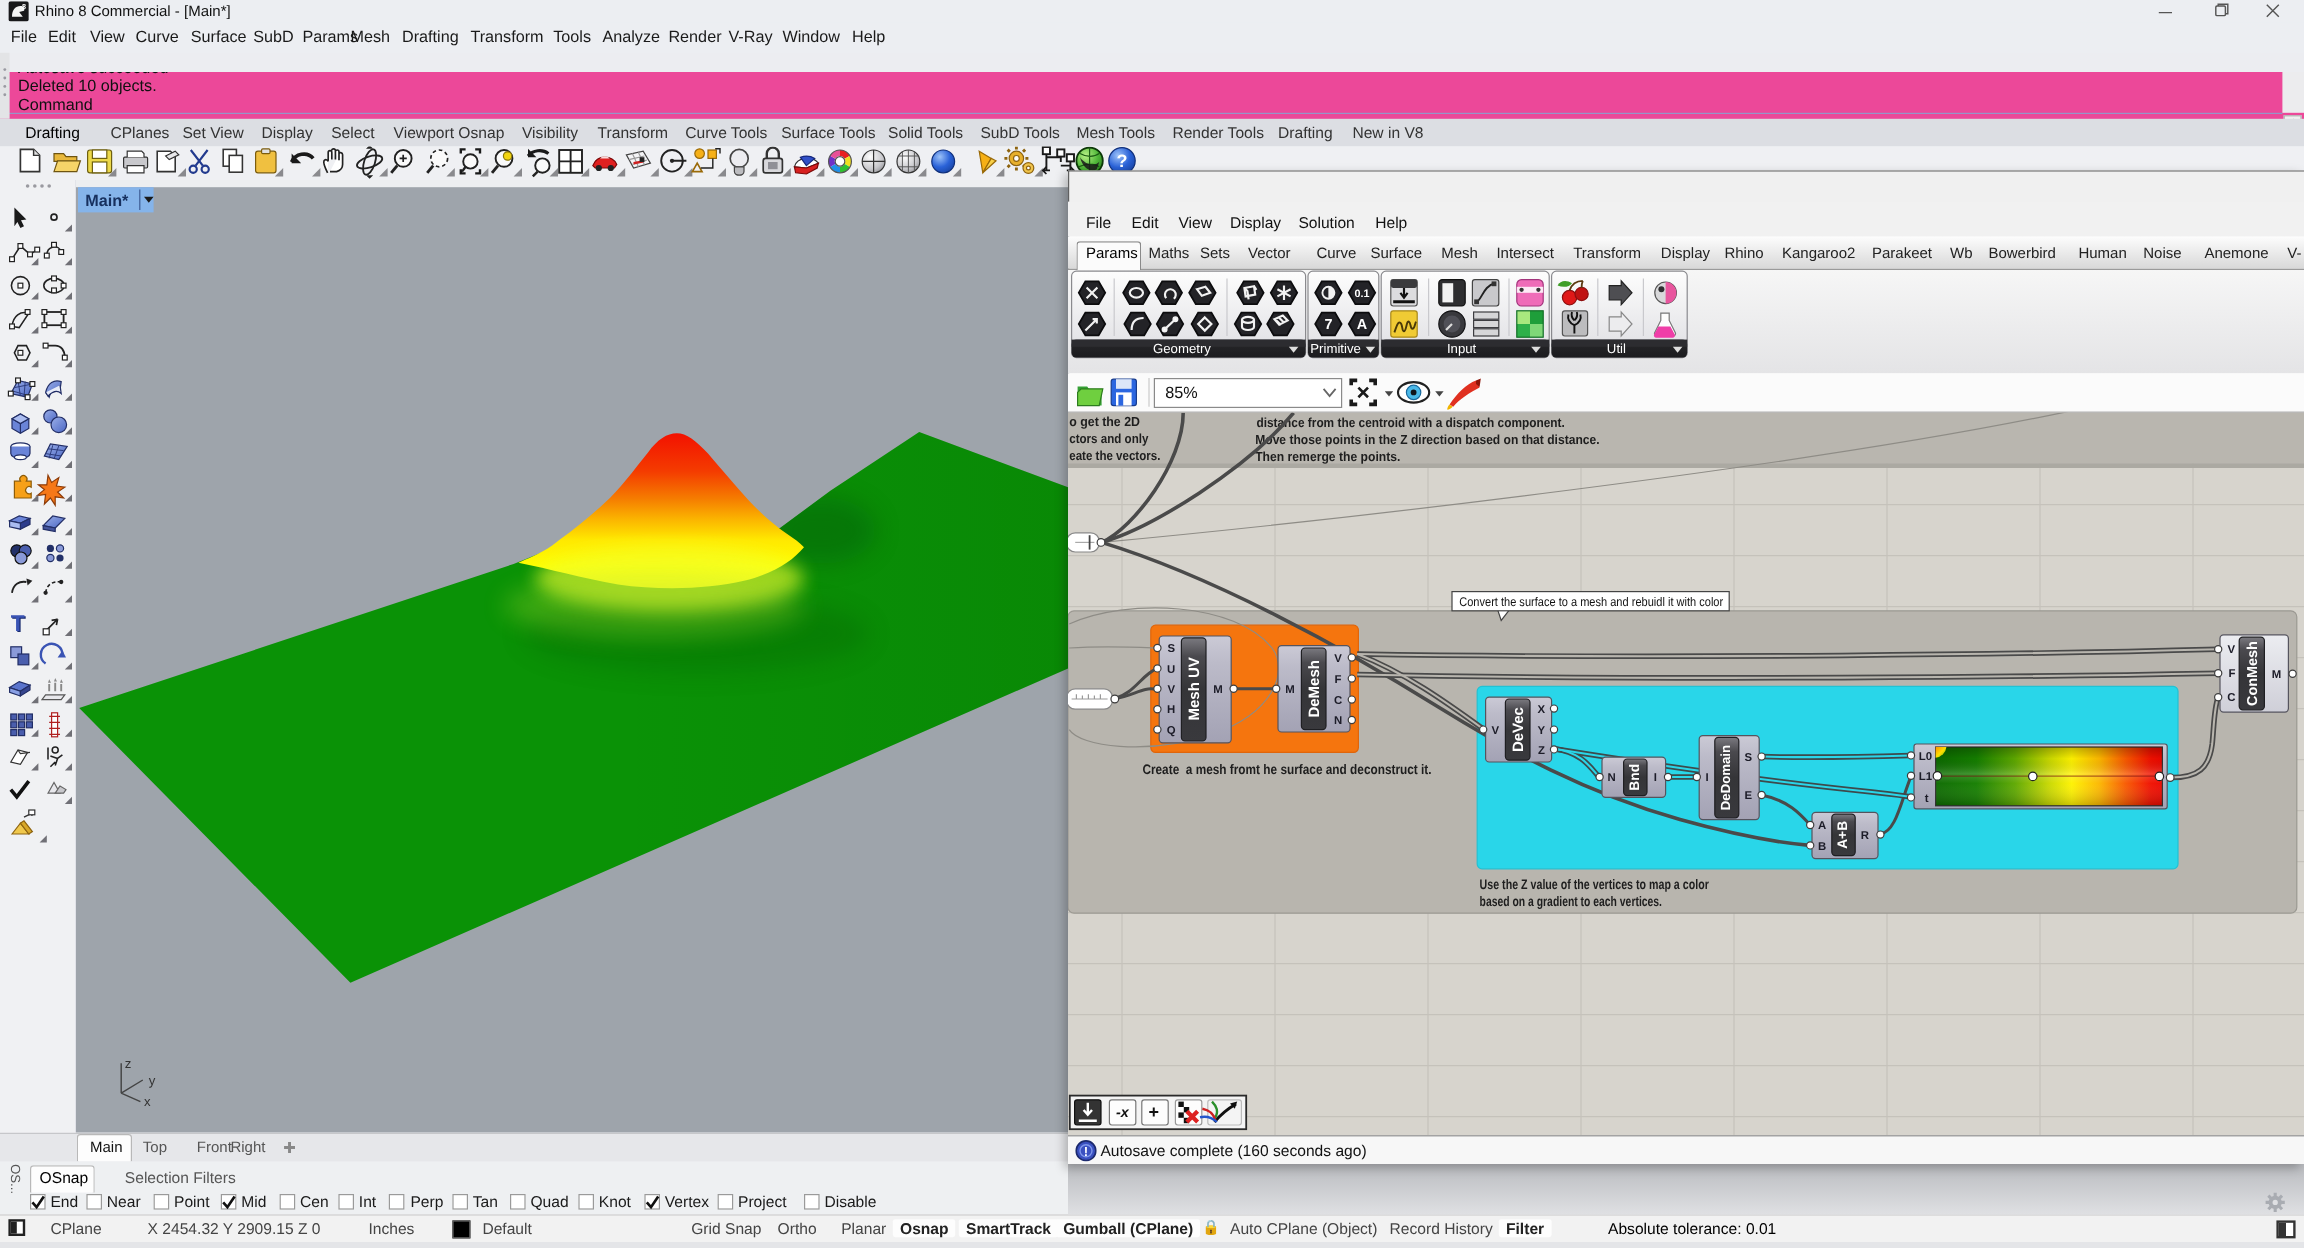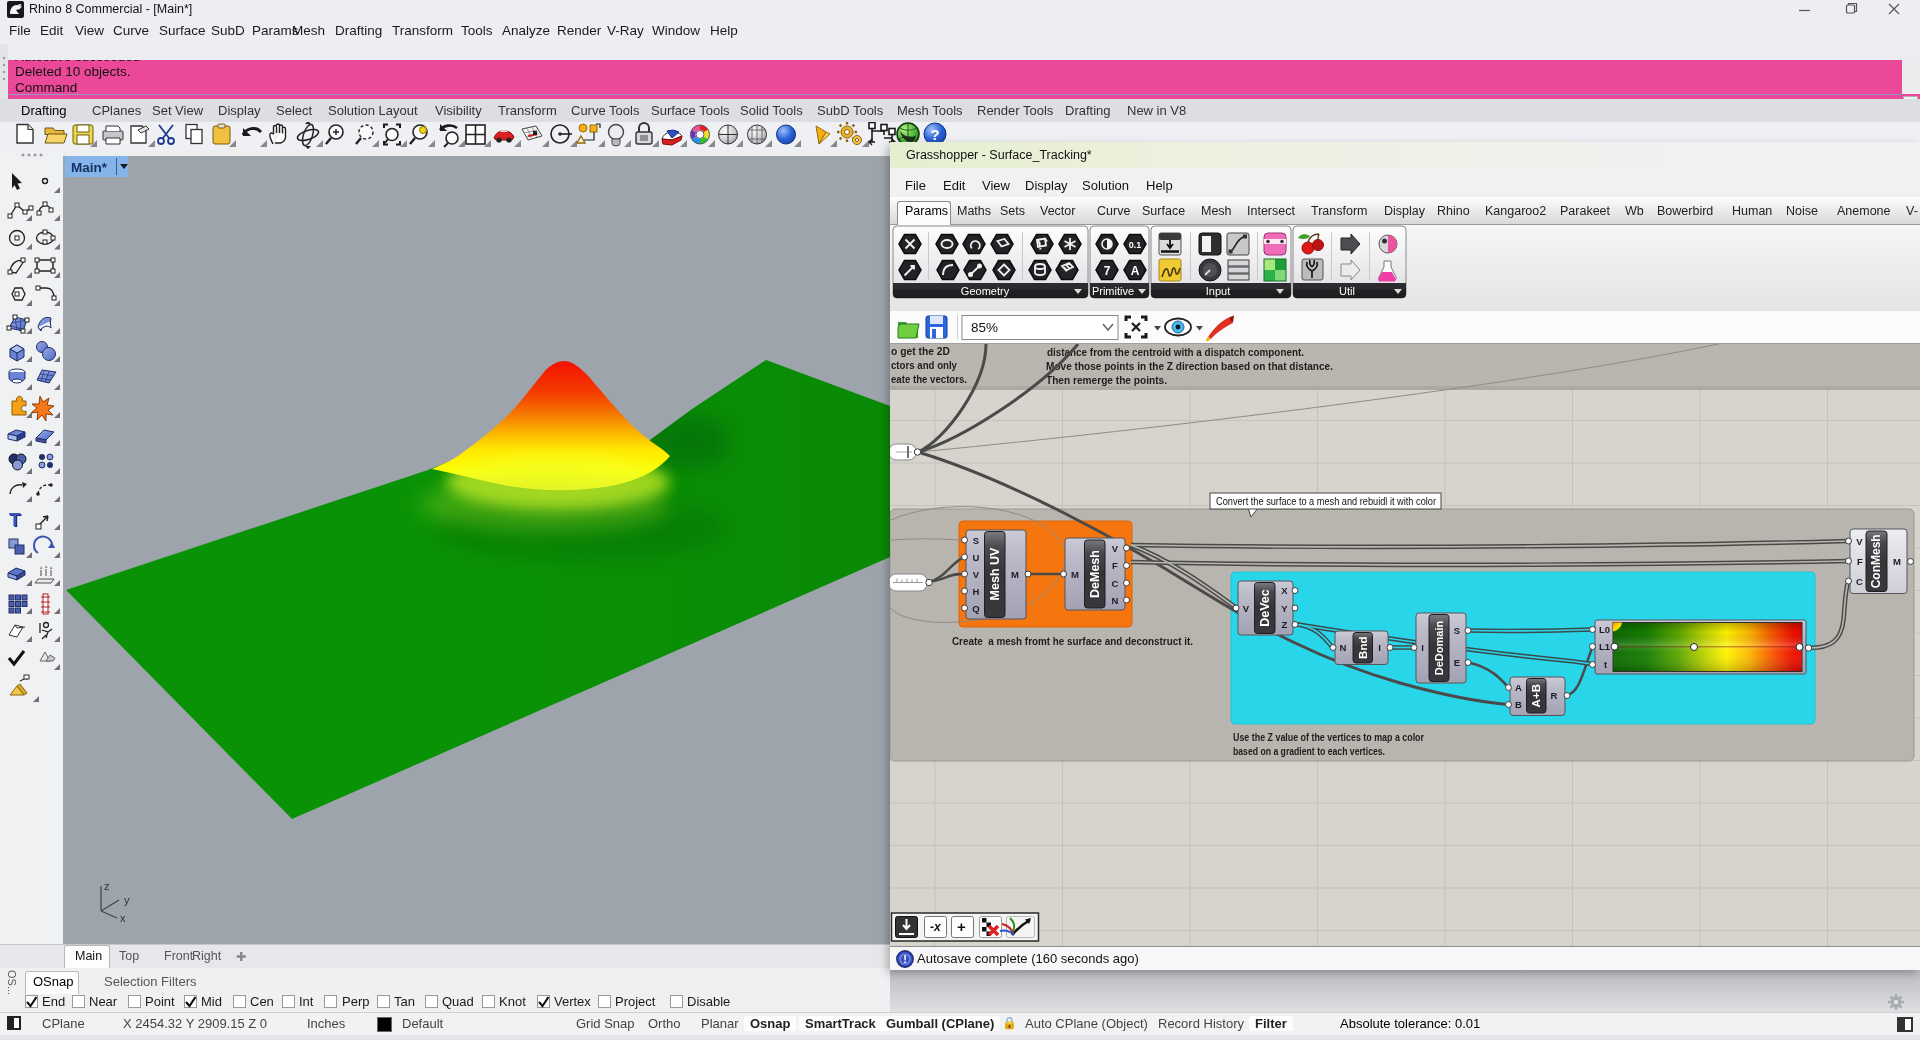--- a/index.html
+++ b/index.html
@@ -112,21 +112,21 @@
         <circle cx="4" cy="35" r="1.2"></circle>
 </g>
     </svg></div>
 <div class="abs" id="tabactive"></div>
 <div class="abs" id="tabrow">
 <span class="active" style="left:21px">Drafting</span>
     <span style="left:92px">CPlanes</span>
 <span style="left:152px">Set View</span>
     <span style="left:218px">Display</span>
 <span style="left:276px">Select</span>
-    <span style="left:328px">Solution Layout</span>
+    <span style="left:328px">Viewport Osnap</span>
 <span style="left:435px">Visibility</span>
     <span style="left:498px">Transform</span>
 <span style="left:571px">Curve Tools</span>
     <span style="left:651px">Surface Tools</span>
 <span style="left:740px">Solid Tools</span>
     <span style="left:817px">SubD Tools</span>
 <span style="left:897px">Mesh Tools</span>
     <span style="left:977px">Render Tools</span>
 <span style="left:1065px">Drafting</span>
     <span style="left:1127px">New in V8</span>
@@ -637,23 +637,20 @@
 <g fill="#a9acb2">
         <circle cx="10" cy="10" r="5.5"></circle>
 <g stroke="#a9acb2" stroke-width="2.6">
 <path d="M10,2 v4 M10,14 v4 M2,10 h4 M14,10 h4 M4.3,4.3 l2.9,2.9 M12.8,12.8 l2.9,2.9 M4.3,15.7 l2.9,-2.9 M12.8,7.2 l2.9,-2.9"></path>
 </g>
         <circle cx="10" cy="10" r="2.2" fill="#dfe0e3"></circle>
       </g>
 </svg>
   </div>
 <div class="abs" id="gh">
-  <div id="ghtitle">
-      <span class="t">Grasshopper - Surface_Tracking*</span>
-    </div>
   <div id="ghmenu">
     <span style="left:15px">File</span>
       <span style="left:53px">Edit</span>
       <span style="left:92px">View</span>
     <span style="left:135px">Display</span>
       <span style="left:192px">Solution</span>
       <span style="left:256px">Help</span>
   </div>
   <div id="ghtabs">
     <div id="ghtabactive"></div>

